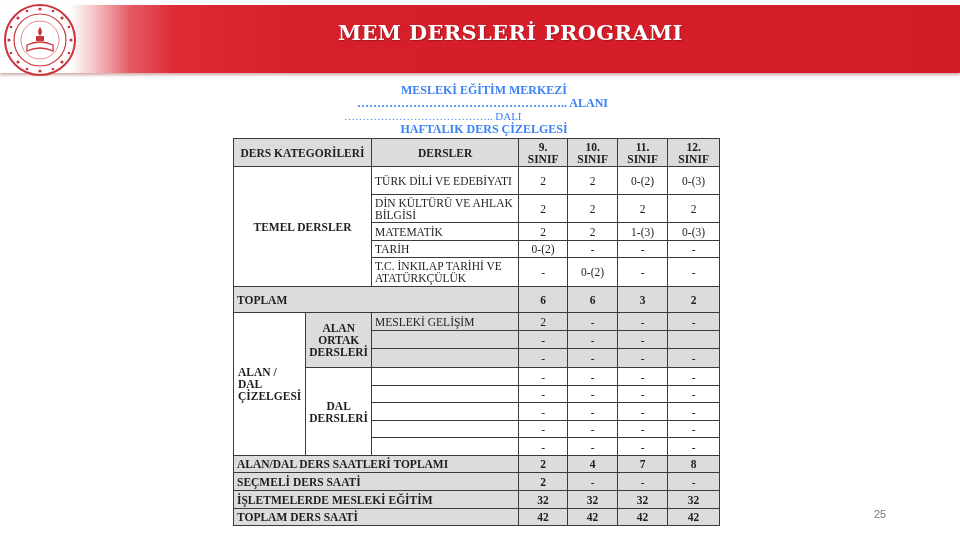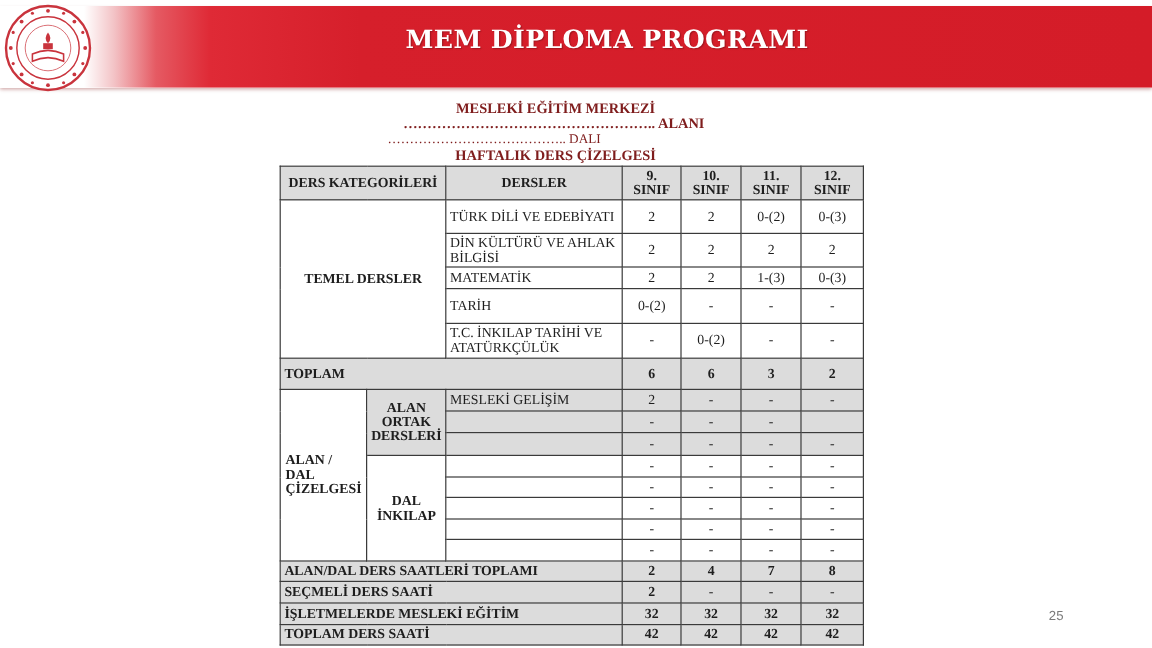--- a/index.html
+++ b/index.html
@@ -2,21 +2,21 @@
 <html><head>
 <meta charset="utf-8">
 <style>
   html, body { margin:0; padding:0; }
   body { width:960px; height:540px; position:relative; background:#ffffff; overflow:hidden; font-family:"Liberation Serif", serif; }
   .banner { position:absolute; left:0; top:5px; width:960px; height:68px;
     background: linear-gradient(90deg, rgba(255,255,255,1) 0px, rgba(255,255,255,1) 70px, #f3c3c6 95px, #e55a63 130px, #df2a36 175px, #d61f2b 300px, #d41c28 960px);
     box-shadow: 0 2px 3px rgba(120,0,0,0.35); }
   .banner-title { position:absolute; left:338px; top:20px; color:#ffffff; font-family:"DejaVu Serif", serif; font-size:21px; font-weight:bold; letter-spacing:0.3px; text-shadow:1px 1px 1px rgba(0,0,0,0.25); }
   .logo { position:absolute; left:3px; top:3px; width:74px; height:74px; }
-  .doc-head { position:absolute; left:323px; width:280px; text-align:center; font-family:"Liberation Serif", serif; color:#7f1d1d; }
+  .doc-head { position:absolute; left:344px; width:280px; text-align:center; font-family:"Liberation Serif", serif; color:#3b82f6; }
   .h1 { top:83px; font-size:12px; font-weight:bold; }
   .h2 { top:96px; font-size:12px; font-weight:bold; text-align:right; width:264px; }
   .h3 { top:110px; font-size:11px; text-align:left; width:236px; }
   .h4 { top:122px; font-size:12px; font-weight:bold; }
   table.grid { position:absolute; left:233px; top:138px; border-collapse:collapse; font-family:"Liberation Serif", serif; color:#1e1e1e; table-layout:fixed; }
   table.grid td { border:1.5px solid #3a3a3a; padding:0 3px; font-size:11.5px; line-height:12px; vertical-align:middle; }
   .c { text-align:center; }
   .b { font-weight:bold; }
   .gray { background:#dcdcdc; }
   .page-num { position:absolute; left:874px; top:508px; font-family:"Liberation Sans", sans-serif; font-size:11px; color:#7a7a7a;text-align:right; }
@@ -44,21 +44,21 @@
       <circle cx="66" cy="24" r="1.3"></circle>
     <circle cx="8" cy="50" r="1.3"></circle>
       <circle cx="66" cy="50" r="1.3"></circle>
     <circle cx="24" cy="66" r="1.3"></circle>
       <circle cx="50" cy="66" r="1.3"></circle>
   </g>
   <path d="M37 24 q-4 5 0 9 q4 -4 0 -9z" fill="#c9343d"></path>
   <rect x="33" y="33" width="8" height="5" fill="#c9343d"></rect>
   <path d="M24 42 q13 -6 26 0 v6 q-13 -6 -26 0z" fill="none" stroke="#c9343d" stroke-width="1.3"></path>
 </svg>
-<div class="banner-title">MEM DİPLOMA PROGRAMI</div>
+<div class="banner-title">MEM DERSLERİ PROGRAMI</div>
 
 <div class="doc-head h1">MESLEKİ EĞİTİM MERKEZİ</div>
 <div class="doc-head h2">…………………………………………….. ALANI</div>
 <div class="doc-head h3">………………………………….. DALI</div>
 <div class="doc-head h4">HAFTALIK DERS ÇİZELGESİ</div>
 
 <table class="grid">
   <colgroup>
     <col style="width:55px">
       <col style="width:57px">
@@ -93,21 +93,21 @@
     <td class="c">2</td>
     <td class="c">2</td>
   </tr>
   <tr style="height:18px">
     <td>MATEMATİK</td>
     <td class="c">2</td>
     <td class="c">2</td>
     <td class="c">1-(3)</td>
     <td class="c">0-(3)</td>
   </tr>
-  <tr style="height:29px">
+  <tr style="height:17px">
     <td>TARİH</td>
     <td class="c">0-(2)</td>
     <td class="c">-</td>
     <td class="c">-</td>
     <td class="c">-</td>
   </tr>
   <tr style="height:29px">
     <td>T.C. İNKILAP TARİHİ VE ATATÜRKÇÜLÜK</td>
     <td class="c">-</td>
     <td class="c">0-(2)</td>
@@ -141,21 +141,21 @@
   </tr>
   <tr class="gray" style="height:19px">
     <td></td>
     <td class="c">-</td>
     <td class="c">-</td>
     <td class="c">-</td>
     <td class="c">-</td>
   </tr>
 
   <tr style="height:18px">
-    <td rowspan="5" class="c b">DAL İNKILAP</td>
+    <td rowspan="5" class="c b">DAL DERSLERİ</td>
     <td></td>
     <td class="c">-</td>
     <td class="c">-</td>
     <td class="c">-</td>
     <td class="c">-</td>
   </tr>
   <tr style="height:17px">
     <td></td>
     <td class="c">-</td>
     <td class="c">-</td>

